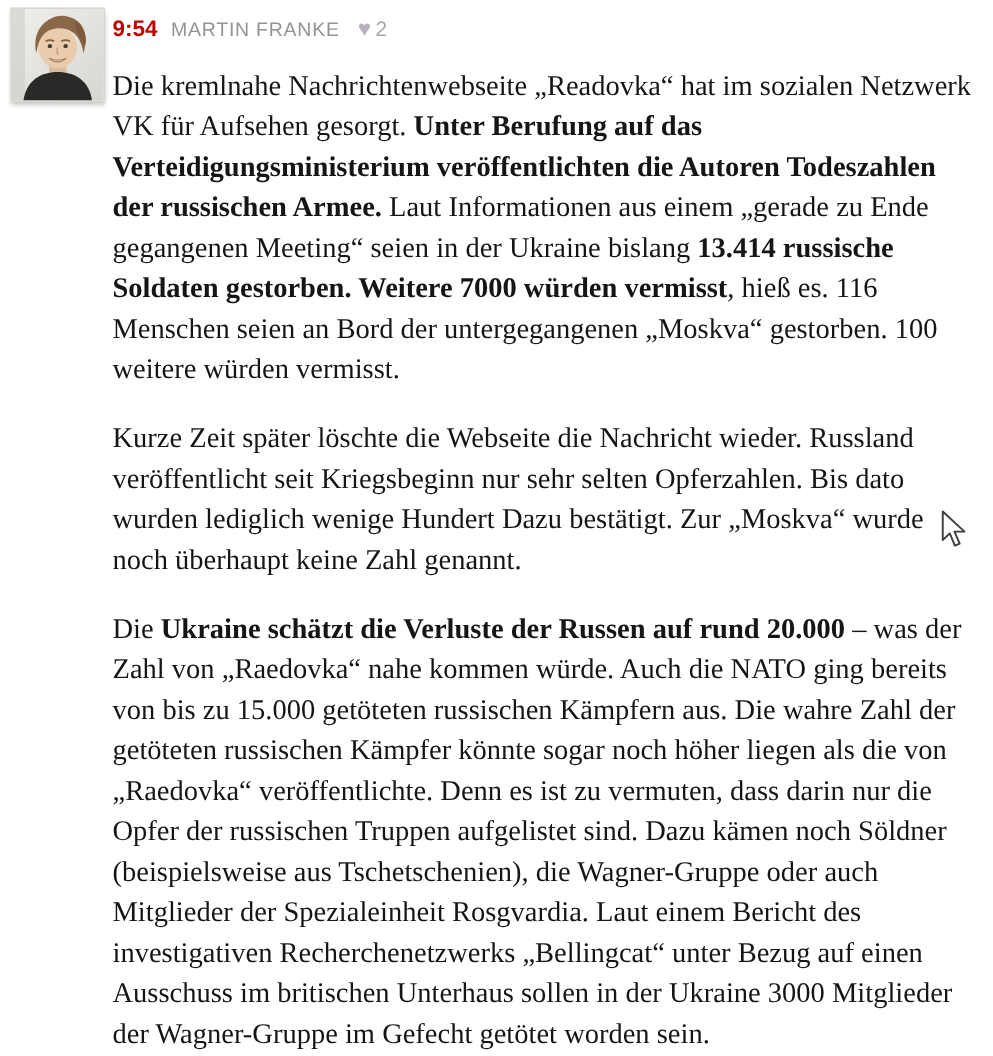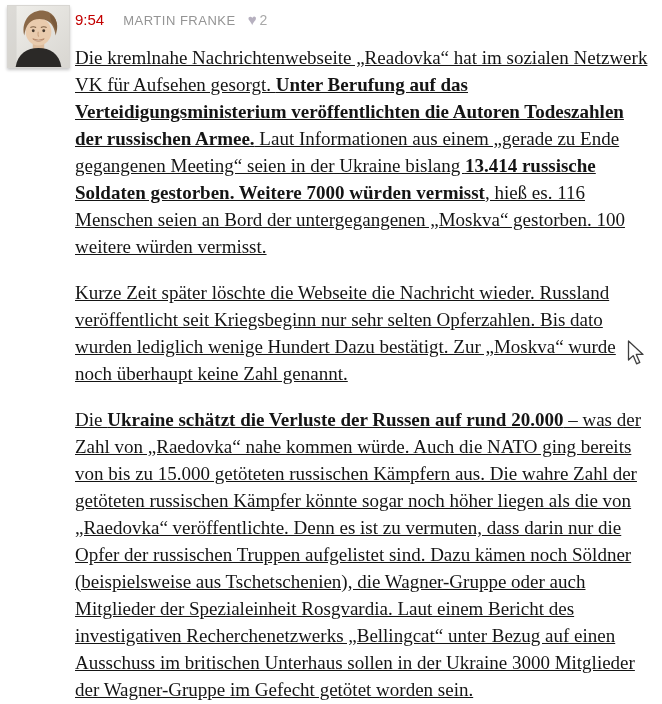--- a/index.html
+++ b/index.html
@@ -25,33 +25,32 @@
 
   
   .content { position: absolute; left: 75px; top: 0; width: 573px; }
 
   
   .header {
     display: flex; align-items: baseline;
     padding-top: 11px;
     font-family: "Liberation Sans", sans-serif;
   }
-  .time   { color: #c30000; font-weight: normal; font-size: 15px; }
-  .author { color: #949494; font-size: 13px; letter-spacing: 0.5px; margin-left: 19px; }
+  .time   { color: #c30000; font-weight: bold; font-size: 15px; }
+  .author { color: #949494; font-size: 13px; letter-spacing: 0.5px; margin-left: 9px; }
   .like   { margin-left: 12px; display: inline-flex; align-items: baseline; cursor: pointer; }
   .heart      { color: #b6b0bf; font-size: 15px; line-height: 1; }
   .like-count { color: #a8a8a8; font-size: 14px; margin-left: 3px; }
 
   
   .body {
     margin-top: 16px;
     font-size: 19px; line-height: 27px;
     color: #151515;
     text-rendering: optimizeLegibility;
-    text-decoration: underline;
   }
   .body p { margin: 0 0 19px 0; }
   .body p:last-child { margin-bottom: 0; }
   .body b { font-weight: bold; }
 
   
   .cursor { position: absolute; left: 627px; top: 340px; width: 18px; height: 27px; pointer-events: none; }
 </style>
 </head>
 <body>

